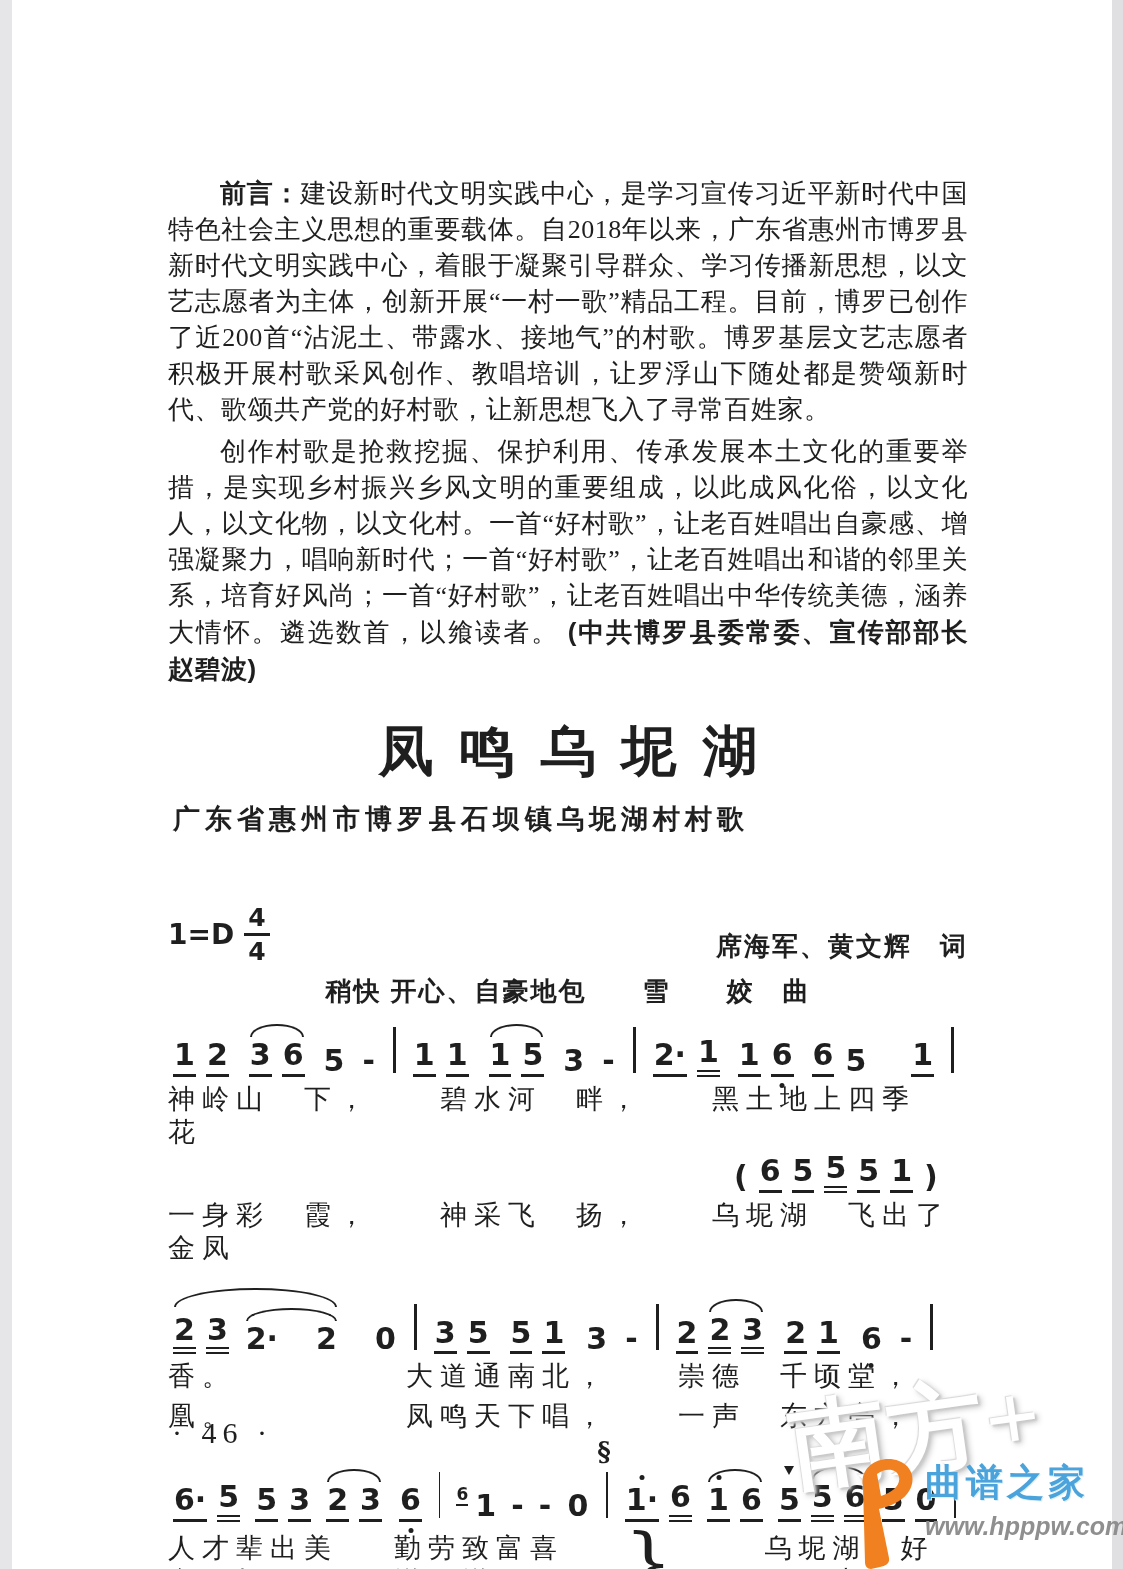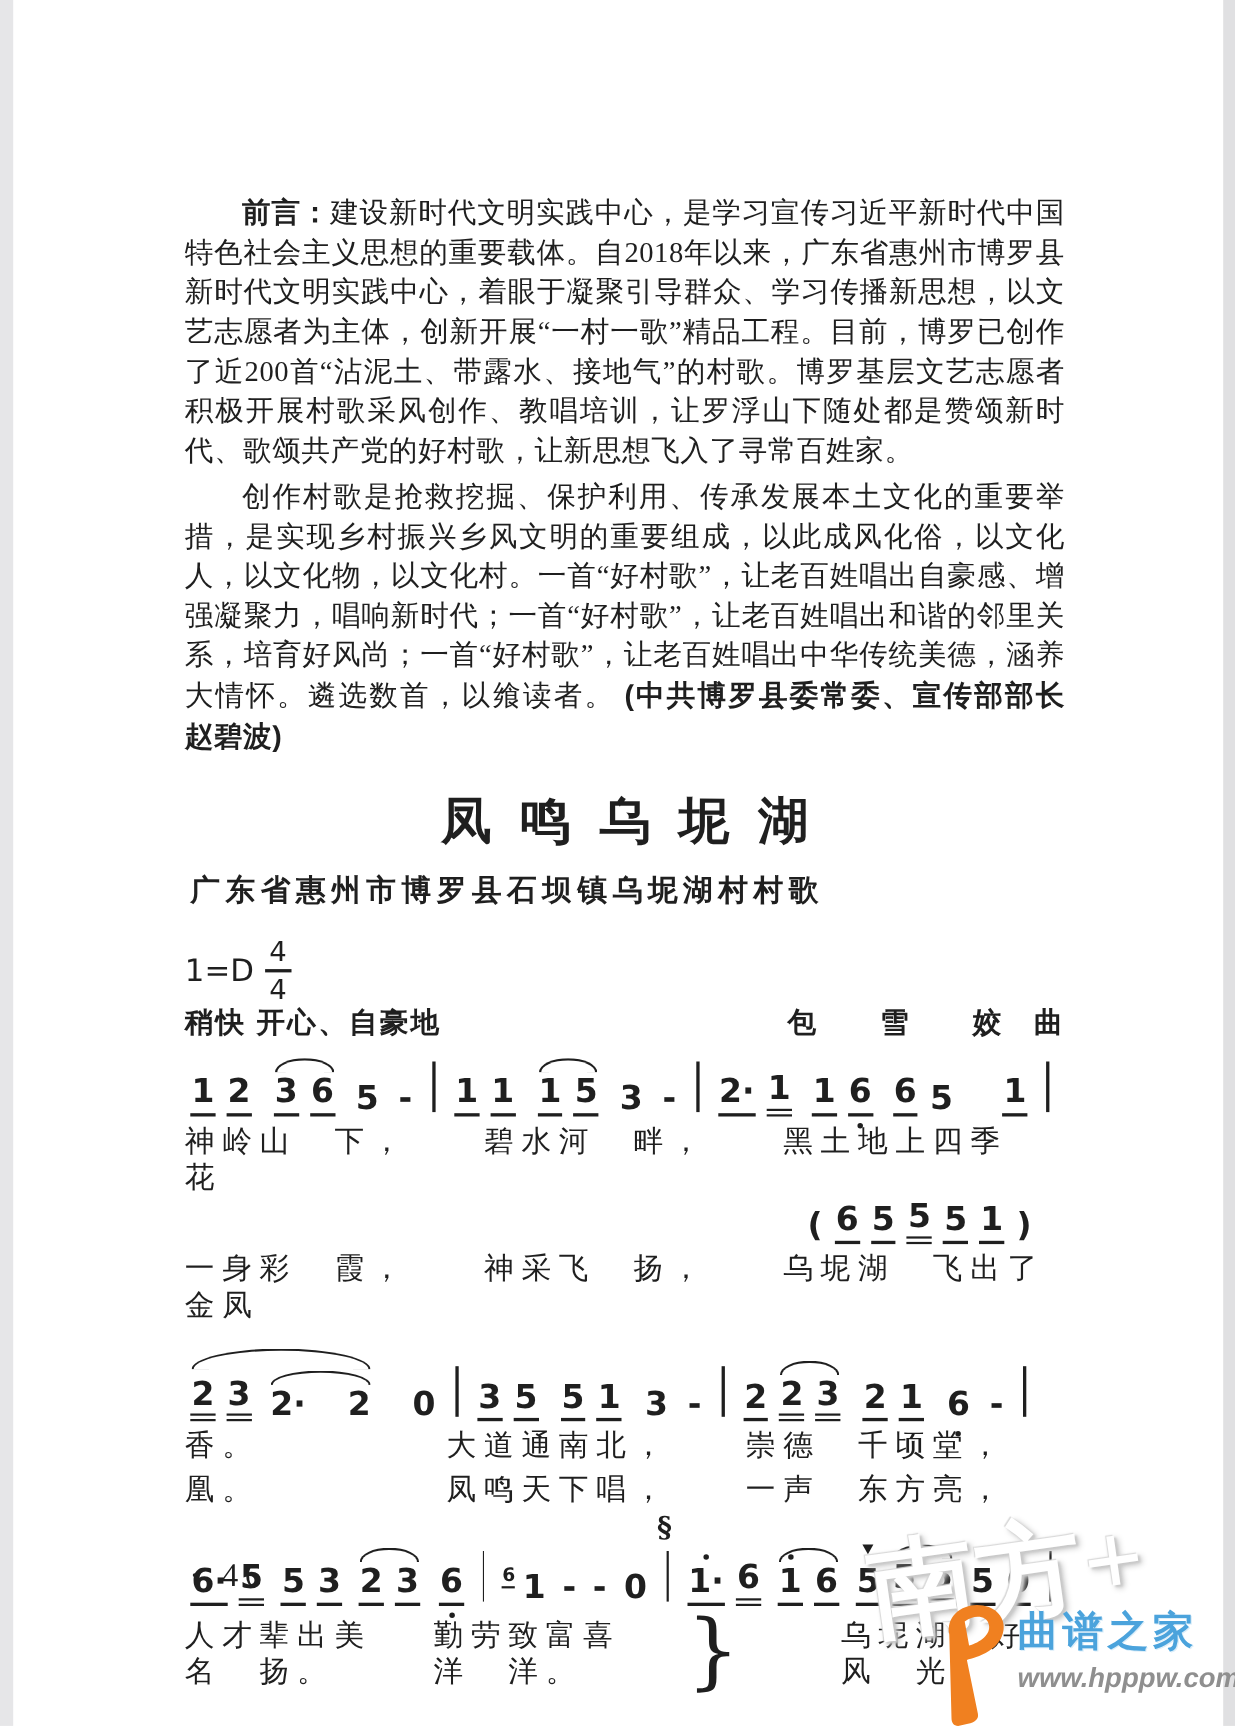--- a/index.html
+++ b/index.html
@@ -15,31 +15,31 @@
   .content{position:absolute;left:168px;top:176px;width:800px;}
 
   p.preface{
     margin:0 0 6px 0;font-size:26px;line-height:36px;text-align:justify;
     text-indent:2em;letter-spacing:0.5px;
   }
   p.preface .lead{font-weight:bold;}
   p.preface .attr{font-weight:bold;font-family:"Liberation Sans",sans-serif;}
 
   h1.song-title{
-    margin:34px 0 0 0;text-align:center;font-size:46px;font-weight:bold;
+    margin:34px 0 0 0;text-align:center;font-size:55px;font-weight:bold;
     letter-spacing:26px;padding-left:26px;line-height:1.1;
   }
   h2.song-subtitle{
     margin:18px 0 0 0;font-size:27px;font-weight:bold;
     letter-spacing:5px;padding-left:5px;
   }
 
   .meta-row{display:flex;justify-content:space-between;align-items:flex-end;margin-top:26px;}
-  .meta-row2{display:flex;justify-content:space-between;align-items:flex-end;margin-bottom:14px;}
-  .keysig{font-family:"DejaVu Sans",sans-serif;font-weight:normal;font-size:28px;display:flex;align-items:center;}
+  .meta-row2{display:flex;justify-content:center;align-items:flex-end;margin-top:10px;margin-bottom:14px;}
+  .keysig{font-family:"DejaVu Sans",sans-serif;font-weight:bold;font-size:28px;display:flex;align-items:center;margin-top:42px;}
   .frac{display:inline-flex;flex-direction:column;align-items:center;font-size:25px;line-height:1;margin-left:10px;}
   .frac .top{border-bottom:3px solid #1f1f1f;padding:0 4px 3px;margin-bottom:3px;}
   .credit{font-size:26px;font-weight:600;letter-spacing:2px;}
   .tempo{font-size:26px;font-weight:600;letter-spacing:2px;font-family:"Liberation Sans",sans-serif;}
 
   .score{margin-top:4px;}
   .score-line{margin-bottom:34px;}
   .note-row{display:flex;align-items:flex-end;margin-bottom:4px;min-height:54px;}
   .note-row.sub{min-height:40px;margin-top:2px;}
   .note{
@@ -97,20 +97,21 @@
   <h2 class="song-subtitle">广东省惠州市博罗县石坝镇乌坭湖村村歌</h2>
 
   <div class="meta-row">
     <div class="keysig">
       <span>1=D</span>
       <span class="frac">
         <span class="top">4</span>
         <span class="bot">4</span>
       </span>
     </div>
+    <div class="credit">席海军、黄文辉　词</div>
   </div>
 
   <div class="meta-row2">
     <div class="tempo">稍快  开心、自豪地</div>
     <div class="credit">包　　雪　　姣　曲</div>
   </div>
 
   <div class="score">
       <div class="score-line">
         <div class="note-row">

